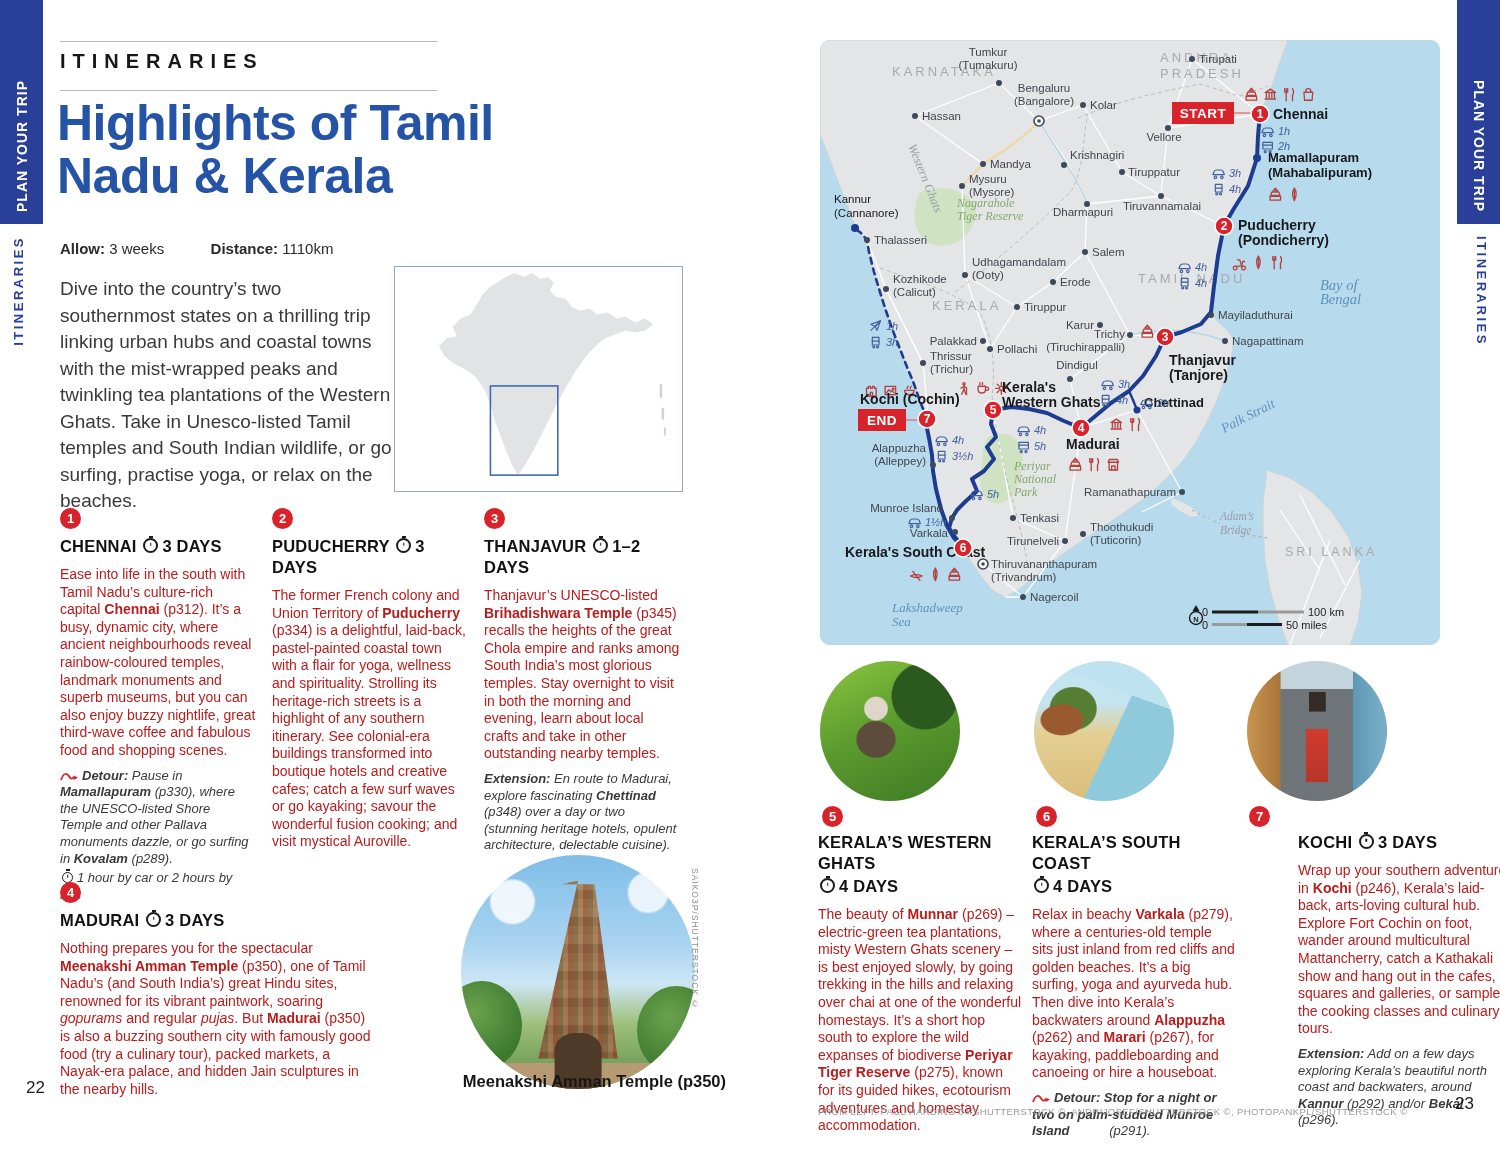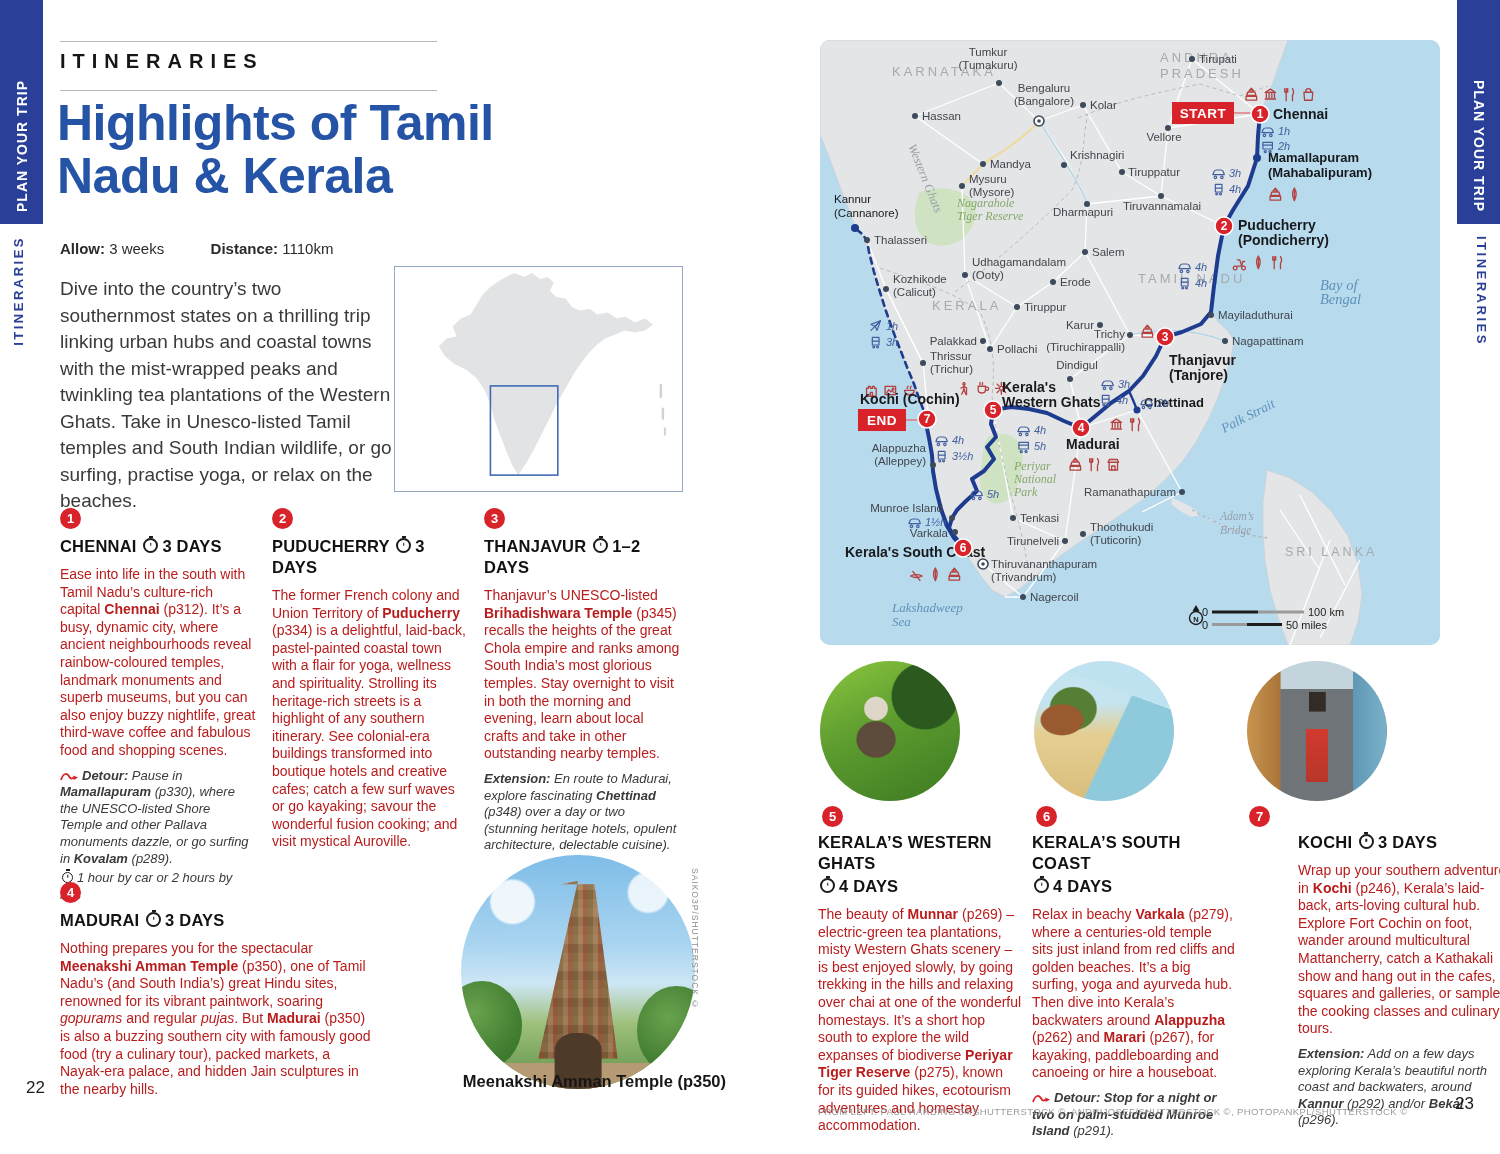--- a/index.html
+++ b/index.html
@@ -655,21 +655,21 @@
 <div class="card" style="left:1032px;top:832px;width:204px">
   <div class="stop-head">
     <span>KERALA’S SOUTH COAST</span>
     <span class="days-block"><span class="clock"></span><span>4 DAYS</span></span>
   </div>
   <div class="stop-body"><span>Relax in beachy </span><span style="font-weight: 700;">Varkala</span><span> (p279), where a centuries-old temple sits just inland from red cliffs and golden beaches. It’s a big surfing, yoga and ayurveda hub. Then dive into Kerala’s backwaters around </span><span style="font-weight: 700;">Alappuzha</span><span> (p262) and </span><span style="font-weight: 700;">Marari</span><span> (p267), for kayaking, paddleboarding and canoeing or hire a houseboat.</span></div>
   <div class="note">
     <svg width="19" height="11" viewBox="0 0 19 11">
         <path d="M1 9 C3.5 1.5 7 1.5 9.5 6 C10.6 8 12.5 8 13.8 6.4" stroke="#d8232a" stroke-width="1.8" fill="none"></path>
         <polygon points="13.2,4.4 18,6.4 13.8,9" fill="#d8232a"></polygon>
-      </svg><span><span style="font-weight: 700; font-style: italic;">Detour:</span><span style="font-style: italic; font-weight: bold;"> Stop for a night or two on palm-studded </span><span style="font-weight: 700; font-style: italic;">Munroe Island</span><span style="font-style: italic;"> (p291).</span></span>
+      </svg><span><span style="font-weight: 700; font-style: italic;">Detour:</span><span style="font-style: italic; font-weight: bold;"> Stop for a night or two on palm-studded </span><span style="font-weight: 700; font-style: italic;">Munroe Island</span><span style="font-style: italic; margin-left: 36px;"> (p291).</span></span>
   </div>
 </div>
 
 <div class="card" style="left:1298px;top:832px;width:210px">
   <div class="stop-head">
     <span>KOCHI</span>
     <span><span class="clock"></span><span>3 DAYS</span></span>
   </div>
   <div class="stop-body"><span>Wrap up your southern adventure in </span><span style="font-weight: 700;">Kochi</span><span> (p246), Kerala’s laid-back, arts-loving cultural hub. Explore Fort Cochin on foot, wander around multicultural Mattancherry, catch a Kathakali show and hang out in the cafes, squares and galleries, or sample the cooking classes and culinary tours.</span></div>
   <div class="note"><span style="font-weight: 700; font-style: italic;">Extension:</span><span style="font-style: italic;"> Add on a few days exploring Kerala’s beautiful north coast and backwaters, around </span><span style="font-weight: 700; font-style: italic;">Kannur</span><span style="font-style: italic;"> (p292) and/or </span><span style="font-weight: 700; font-style: italic;">Bekal</span><span style="font-style: italic;"> (p296).</span></div>

